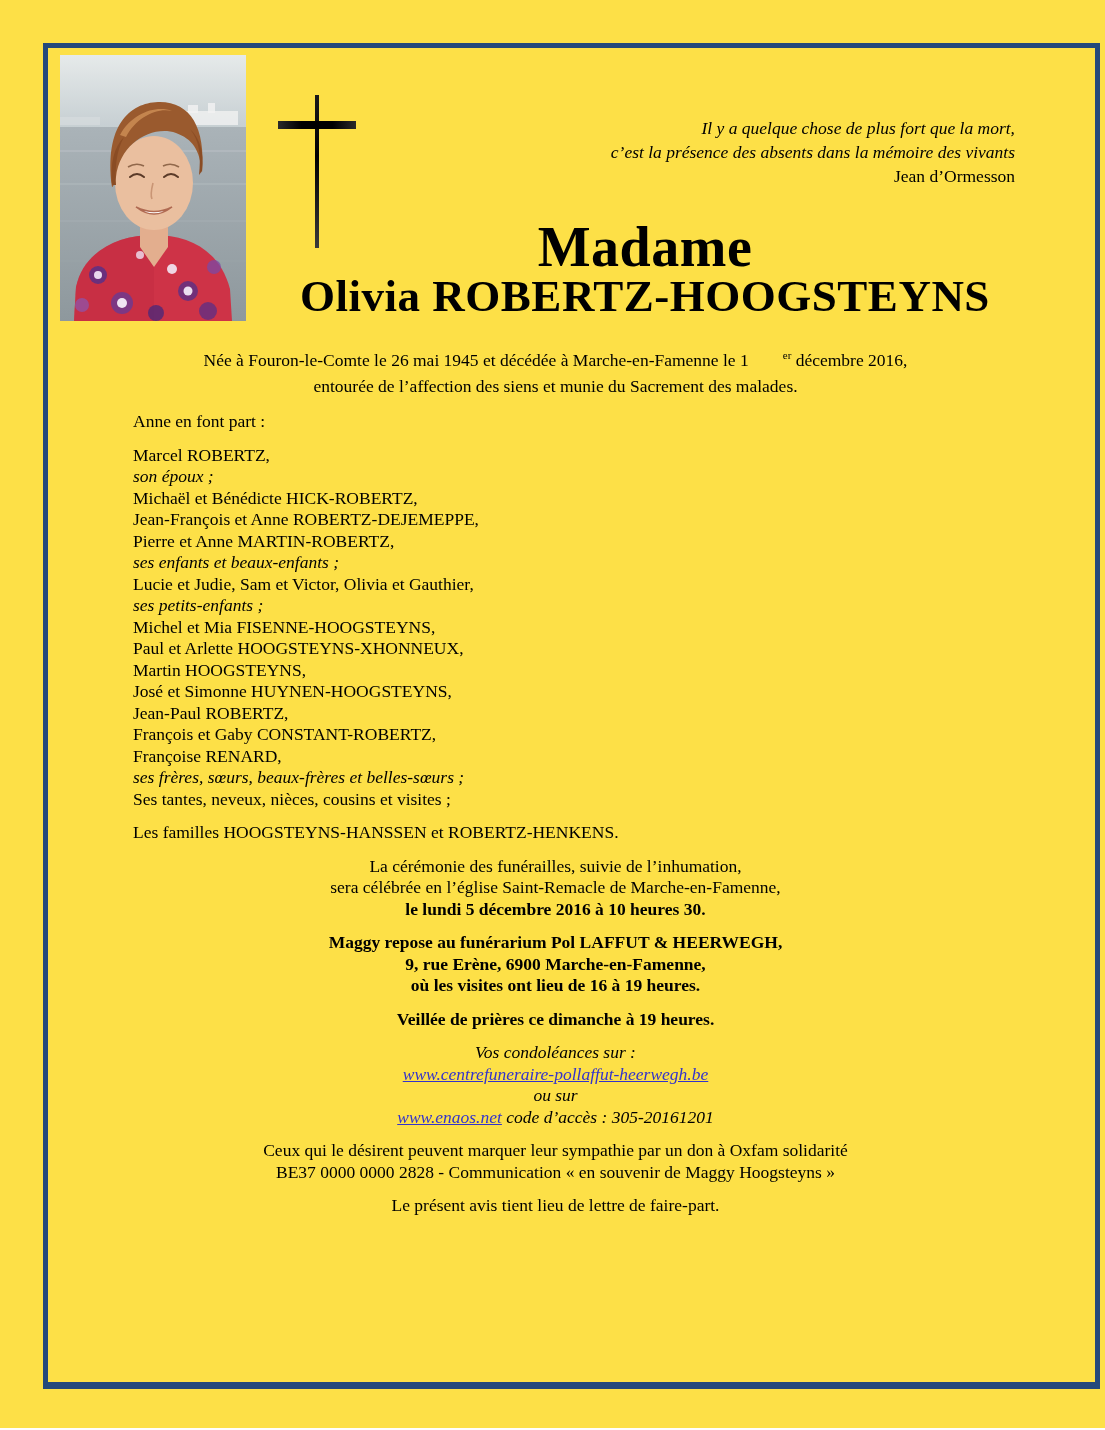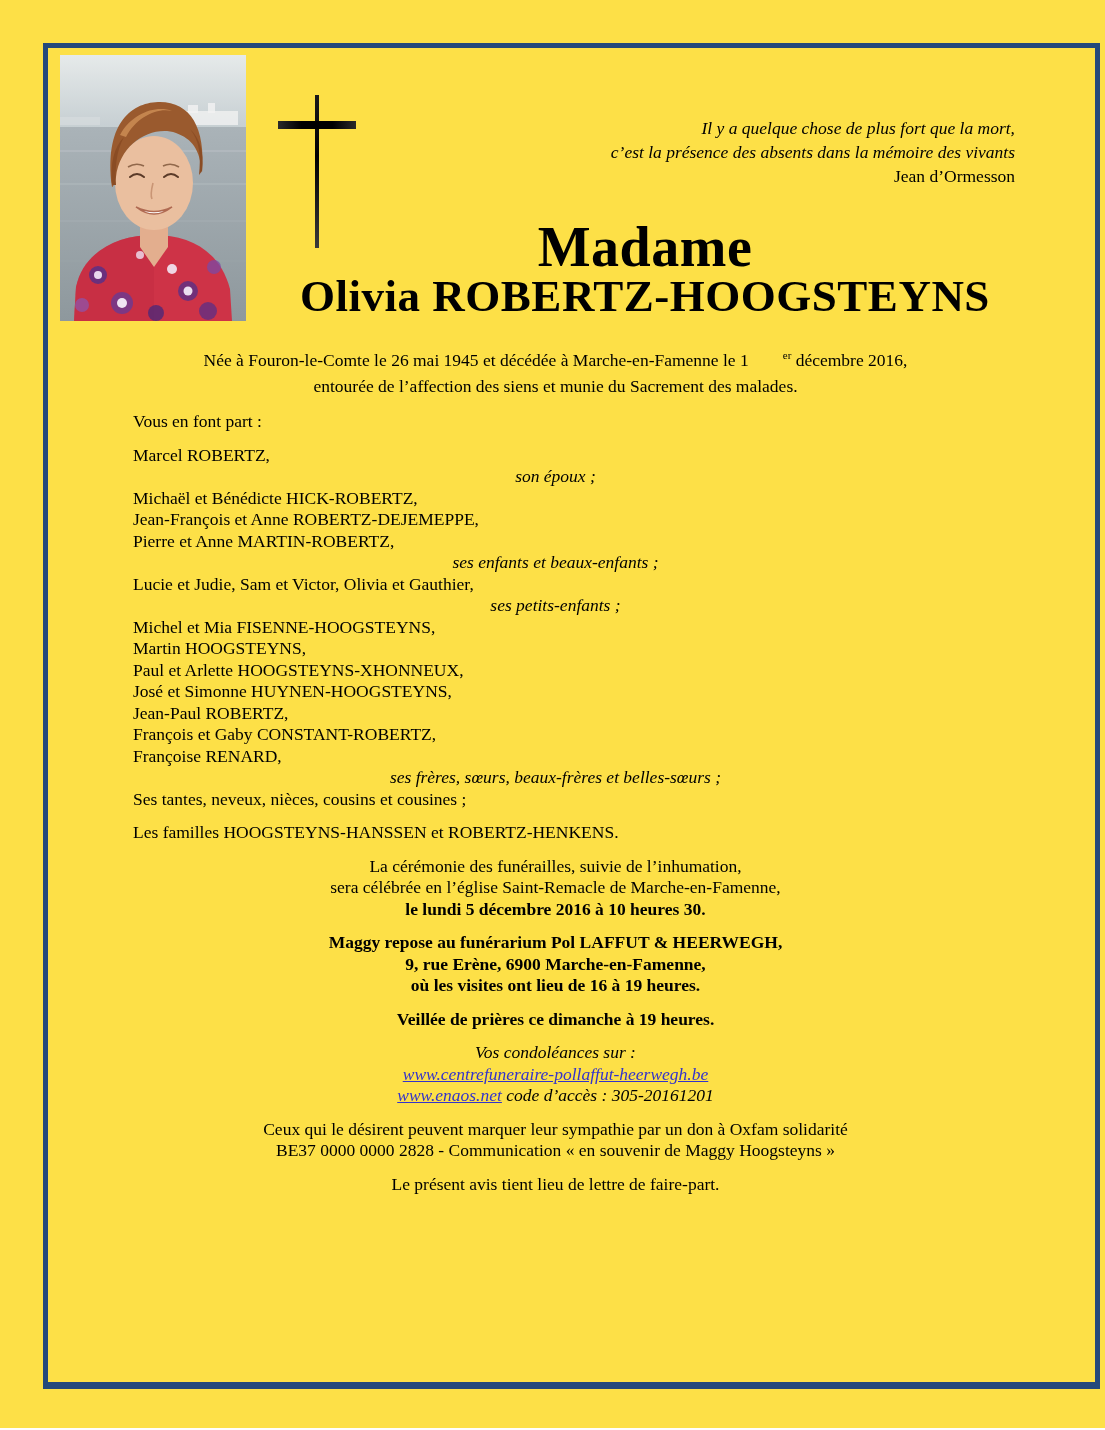--- a/index.html
+++ b/index.html
@@ -26,21 +26,21 @@
   .quote .q { font-style:italic; }
 
   .title-block { position:absolute; left:250px; top:224px; width:790px; text-align:center; }
   .title-madame { font-size:56px; font-weight:bold; line-height:46px; letter-spacing:0.5px; }
   .title-name   { font-size:45px; font-weight:bold; line-height:52px; letter-spacing:0.5px; }
 
   .content { position:absolute; left:133px; top:347px; width:845px;
              font-size:17.5px; line-height:21.5px; }
   .line   { min-height:21.5px; }
   .center { text-align:center; }
-  .rightlab { text-align:center; font-style:italic; }
+  .rightlab { text-align:left; font-style:italic; }
   .bold { font-weight:bold; }
   .italic { font-style:italic; }
   .intro { line-height:26px; }
   .gap { margin-top:12px; }
   sup.ord { font-size:11px; vertical-align:super; line-height:0;margin-left:34px; }
   a.doclink { color:#3333cc; font-style:italic; text-decoration:underline; }
 </style>
 </head>
 <body>
 
@@ -125,61 +125,62 @@
     <div class="title-name">Olivia ROBERTZ-HOOGSTEYNS</div>
   </div>
 
   <div class="content">
 
     <div class="center intro line">
       <span>Née à Fouron-le-Comte le 26 mai 1945 et décédée à Marche-en-Famenne le 1</span><sup class="ord">er</sup><span> décembre 2016,</span>
     </div>
     <div class="center intro line">entourée de l’affection des siens et munie du Sacrement des malades.</div>
 
-    <div class="line gap">Vous en font part :</div>
+    <div class="line gap">Anne en font part :</div>
 
     <div class="line gap">Marcel ROBERTZ,</div>
     <div class="rightlab line">son époux ;</div>
 
     <div class="line">Michaël et Bénédicte HICK-ROBERTZ,</div>
     <div class="line">Jean-François et Anne ROBERTZ-DEJEMEPPE,</div>
     <div class="line">Pierre et Anne MARTIN-ROBERTZ,</div>
     <div class="rightlab line">ses enfants et beaux-enfants ;</div>
 
     <div class="line">Lucie et Judie, Sam et Victor, Olivia et Gauthier,</div>
     <div class="rightlab line">ses petits-enfants ;</div>
 
     <div class="line">Michel et Mia FISENNE-HOOGSTEYNS,</div>
+    <div class="line">Paul et Arlette HOOGSTEYNS-XHONNEUX,</div>
     <div class="line">Martin HOOGSTEYNS,</div>
-    <div class="line">Paul et Arlette HOOGSTEYNS-XHONNEUX,</div>
     <div class="line">José et Simonne HUYNEN-HOOGSTEYNS,</div>
     <div class="line">Jean-Paul ROBERTZ,</div>
     <div class="line">François et Gaby CONSTANT-ROBERTZ,</div>
     <div class="line">Françoise RENARD,</div>
     <div class="rightlab line">ses frères, sœurs, beaux-frères et belles-sœurs ;</div>
 
-    <div class="line">Ses tantes, neveux, nièces, cousins et cousines ;</div>
+    <div class="line">Ses tantes, neveux, nièces, cousins et visites ;</div>
 
     <div class="line gap">Les familles HOOGSTEYNS-HANSSEN et ROBERTZ-HENKENS.</div>
 
     <div class="center line gap">La cérémonie des funérailles, suivie de l’inhumation,</div>
     <div class="center line">sera célébrée en l’église Saint-Remacle de Marche-en-Famenne,</div>
     <div class="center bold line">le lundi 5 décembre 2016 à 10 heures 30.</div>
 
 
     <div class="center bold line gap">Maggy repose au funérarium Pol LAFFUT &amp; HEERWEGH,</div>
     <div class="center bold line">9, rue Erène, 6900 Marche-en-Famenne,</div>
     <div class="center bold line">où les visites ont lieu de 16 à 19 heures.</div>
 
     <div class="center bold line gap">Veillée de prières ce dimanche à 19 heures.</div>
 
     <div class="center italic line gap">Vos condoléances sur :</div>
     <div class="center line">
       <a href="#" class="doclink">www.centrefuneraire-pollaffut-heerwegh.be</a>
     </div>
+    <div class="center italic line">ou sur</div>
     <div class="center line">
       <a href="#" class="doclink">www.enaos.net</a><span class="italic"> code d’accès : 305-20161201</span>
     </div>
 
     <div class="center line gap">Ceux qui le désirent peuvent marquer leur sympathie par un don à Oxfam solidarité</div>
     <div class="center line">BE37 0000 0000 2828  - Communication « en souvenir de Maggy Hoogsteyns »</div>
 
     <div class="center line gap">Le présent avis tient lieu de lettre de faire-part.</div>
 
   </div>

